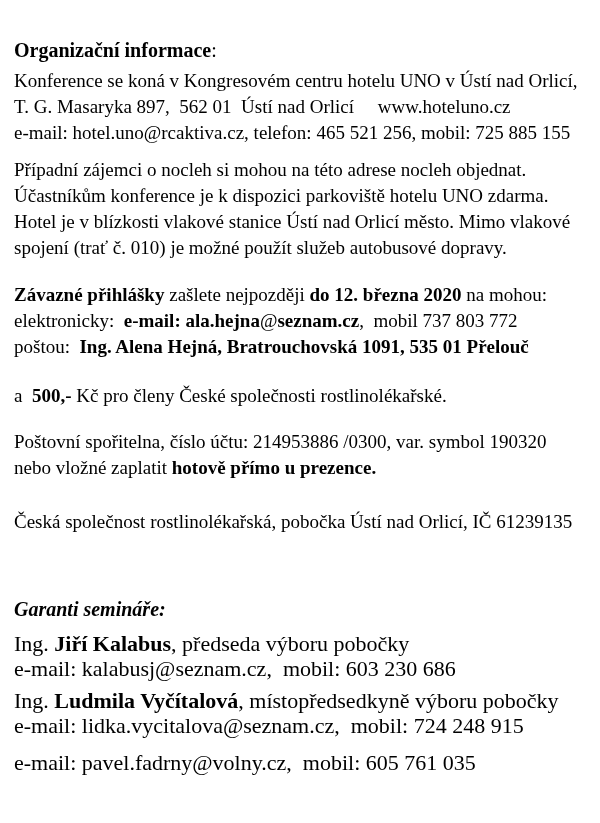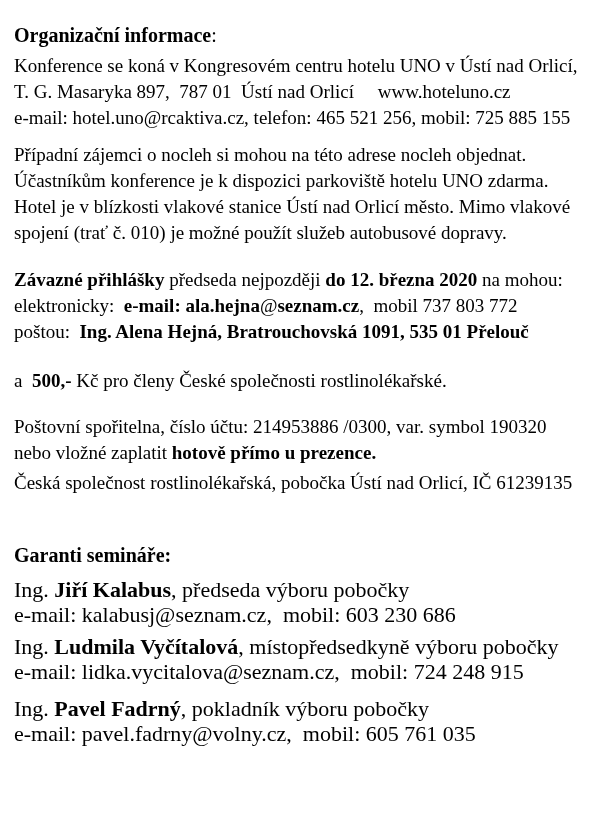--- a/index.html
+++ b/index.html
@@ -2,57 +2,57 @@
 <html><head>
 <meta charset="utf-8">
 <style>
   html,body{margin:0;padding:0;}
   body{
     width:600px;height:823px;background:#ffffff;overflow:hidden;
     font-family:"Liberation Serif","DejaVu Serif",serif;color:#000000;
   }
   .page{padding:22px 8px 0 14px;}
   .block{font-size:19px;line-height:26px;}
-  .heading{font-size:20px;line-height:26px;}
+  .heading{font-size:20px;line-height:26px;margin-top:15px;}
   .small{font-size:22px;line-height:25px;}
   .line{white-space:pre;}
   .b{font-weight:bold;}
   .r{font-weight:normal;}
   
   .m-venue{margin-top:5px;}
   .m-accommodation{margin-top:11px;}
   .m-registration{margin-top:21px;}
   .m-fee{margin-top:23px;}
   .m-payment{margin-top:20px;}
-  .m-organizer{margin-top:4px;}
-  .m-garanti{margin-top:46px;}
+  .m-organizer{margin-top:28px;}
+  .m-garanti{margin-top:61px;font-style:italic;}
   .m-garant1{margin-top:9px;}
   .m-garant2{margin-top:7px;}
   .m-garant3{margin-top:12px;}
 </style>
 </head>
 <body>
 
 <div class="page">
   <div class="heading">
       <div class="line"><span class="b">Organizační informace</span><span class="r">:</span></div>
     </div>
   <div class="block m-venue">
       <div class="line"><span class="r">Konference se koná v Kongresovém centru hotelu UNO v Ústí nad Orlicí,</span></div>
-      <div class="line"><span class="r">T. G. Masaryka 897,  787 01  Ústí nad Orlicí     www.hoteluno.cz</span></div>
+      <div class="line"><span class="r">T. G. Masaryka 897,  562 01  Ústí nad Orlicí     www.hoteluno.cz</span></div>
       <div class="line"><span class="r">e-mail: hotel.uno@rcaktiva.cz, telefon: 465 521 256, mobil: 725 885 155</span></div>
     </div>
   <div class="block m-accommodation">
       <div class="line"><span class="r">Případní zájemci o nocleh si mohou na této adrese nocleh objednat.</span></div>
       <div class="line"><span class="r">Účastníkům konference je k dispozici parkoviště hotelu UNO zdarma.</span></div>
       <div class="line"><span class="r">Hotel je v blízkosti vlakové stanice Ústí nad Orlicí město. Mimo vlakové</span></div>
       <div class="line"><span class="r">spojení (trať č. 010) je možné použít služeb autobusové dopravy.</span></div>
     </div>
   <div class="block m-registration">
-      <div class="line"><span class="b">Závazné přihlášky</span><span class="r"> předseda nejpozději </span><span class="b">do 12. března 2020</span><span class="r"> na mohou:</span></div>
+      <div class="line"><span class="b">Závazné přihlášky</span><span class="r"> zašlete nejpozději </span><span class="b">do 12. března 2020</span><span class="r"> na mohou:</span></div>
       <div class="line"><span class="r">elektronicky:  </span><span class="b">e-mail: ala.hejna</span><span class="r">@</span><span class="b">seznam.cz</span><span class="r">,  mobil 737 803 772</span></div>
       <div class="line"><span class="r">poštou:  </span><span class="b">Ing. Alena Hejná, Bratrouchovská 1091, 535 01 Přelouč</span></div>
     </div>
   <div class="block m-fee">
       <div class="line"><span class="r">a  </span><span class="b">500,-</span><span class="r"> Kč pro členy České společnosti rostlinolékařské.</span></div>
     </div>
   <div class="block m-payment">
       <div class="line"><span class="r">Poštovní spořitelna, číslo účtu: 214953886 /0300, var. symbol 190320</span></div>
       <div class="line"><span class="r">nebo vložné zaplatit </span><span class="b">hotově přímo u prezence.</span></div>
     </div>
@@ -64,16 +64,15 @@
     </div>
   <div class="small m-garant1">
       <div class="line"><span class="r">Ing. </span><span class="b">Jiří Kalabus</span><span class="r">, předseda výboru pobočky</span></div>
       <div class="line"><span class="r">e-mail: kalabusj@seznam.cz,  mobil: 603 230 686</span></div>
     </div>
   <div class="small m-garant2">
       <div class="line"><span class="r">Ing. </span><span class="b">Ludmila Vyčítalová</span><span class="r">, místopředsedkyně výboru pobočky</span></div>
       <div class="line"><span class="r">e-mail: lidka.vycitalova@seznam.cz,  mobil: 724 248 915</span></div>
     </div>
   <div class="small m-garant3">
-      <div class="line"><span class="r">Ing. </span><span class="b">Pavel Fadrný</span><span class="r">, pokladník výboru pobočky</span></div>
       <div class="line"><span class="r">e-mail: pavel.fadrny@volny.cz,  mobil: 605 761 035</span></div>
     </div>
 </div>
 
 </body></html>

